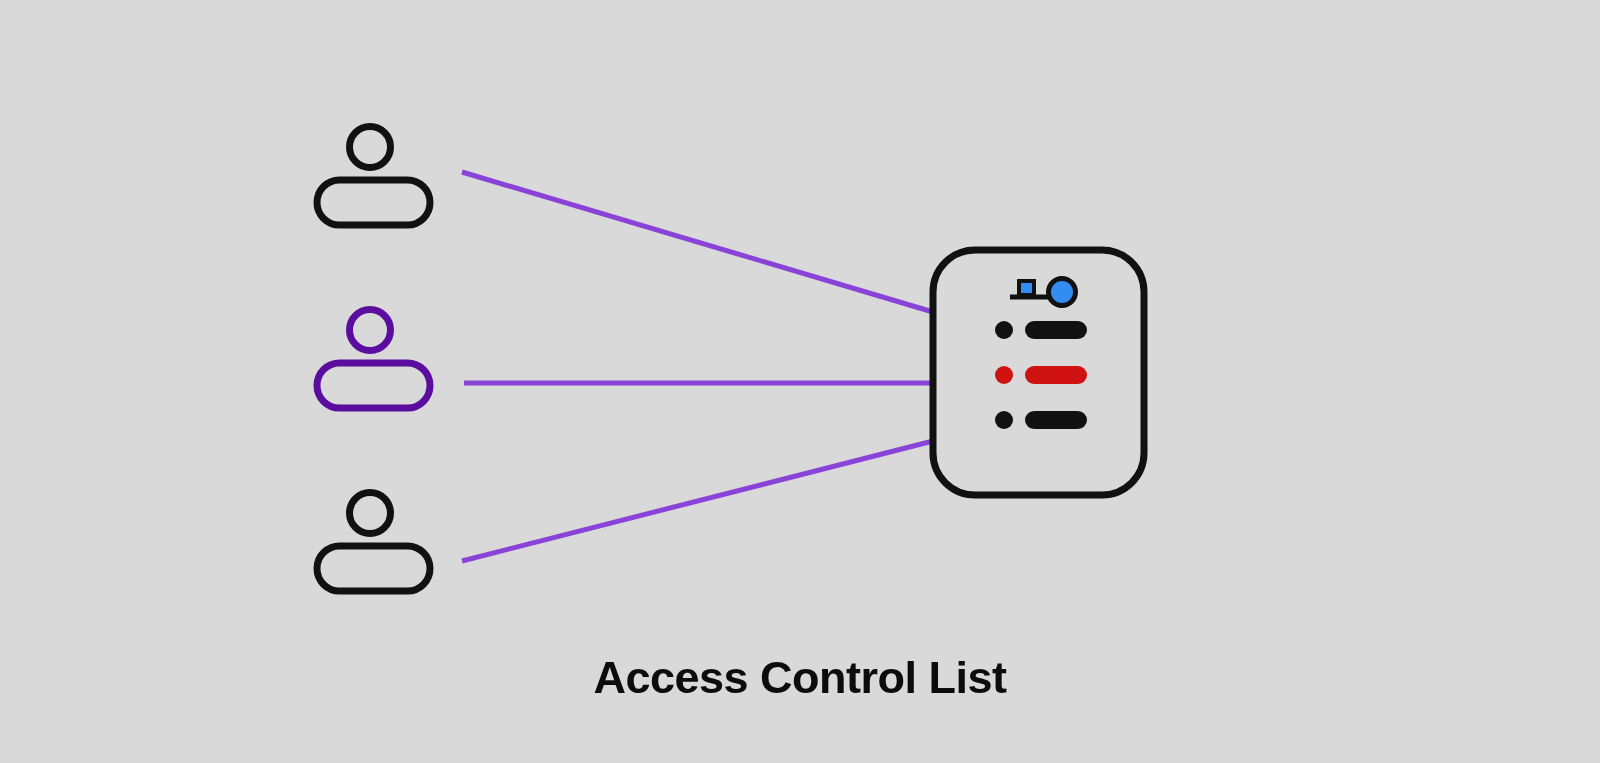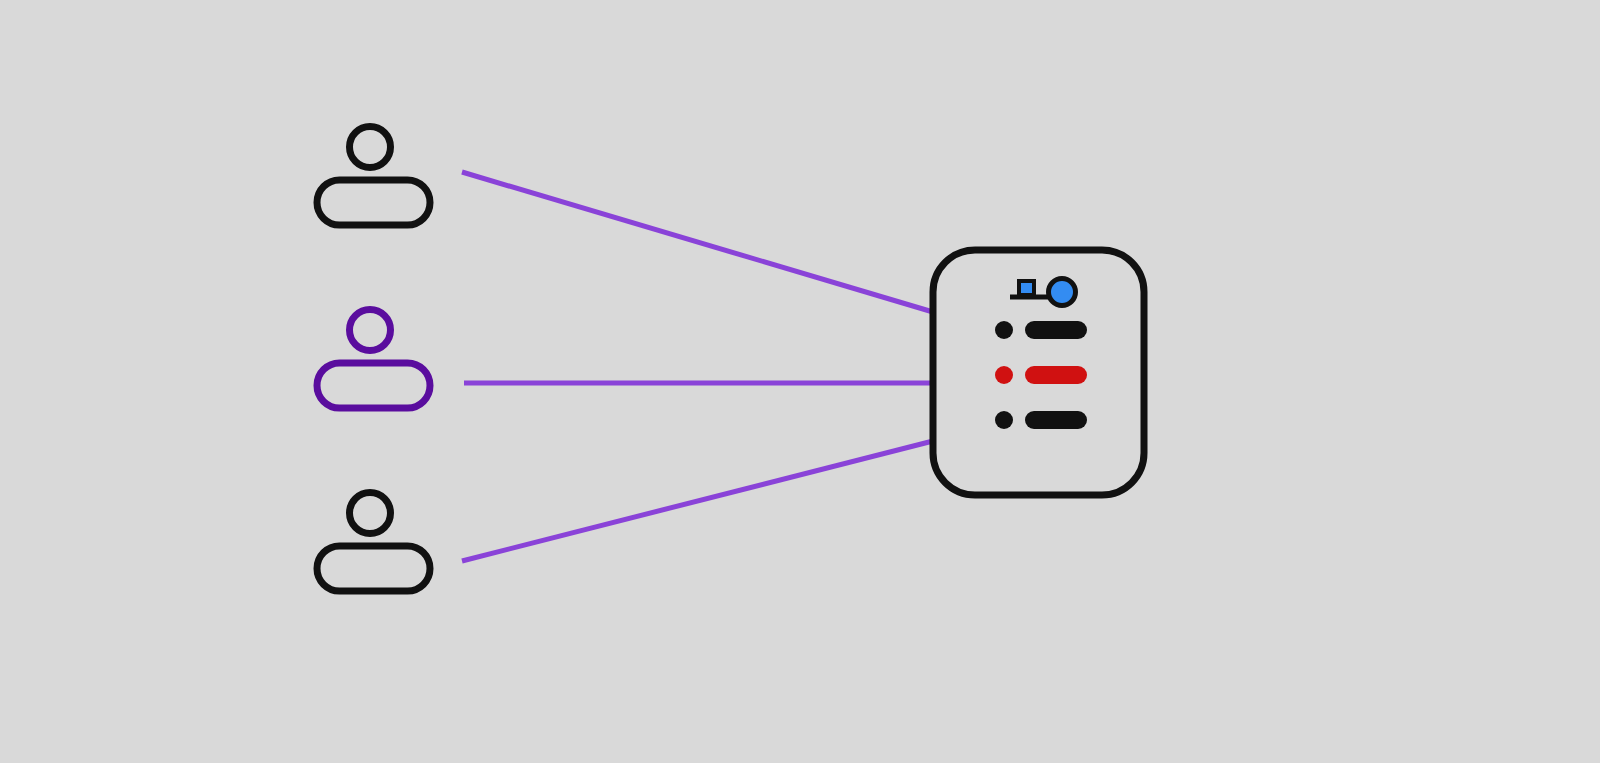--- a/index.html
+++ b/index.html
@@ -83,14 +83,15 @@
         <rect x="1025" y="366" width="62" height="18" rx="9" fill="#d01111"></rect>
       </g>
 
       <g>
         <circle cx="1004" cy="420" r="9" fill="#111111"></circle>
         <rect x="1025" y="411" width="62" height="18" rx="9" fill="#111111"></rect>
       </g>
     </g>
   </svg>
 
+  <div class="diagram-title">Access Control List</div>
 
 </div>
 
 </body></html>

